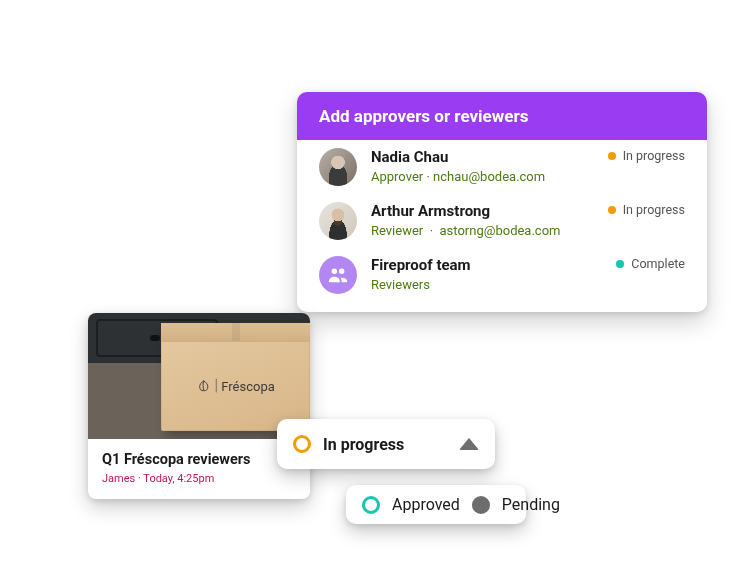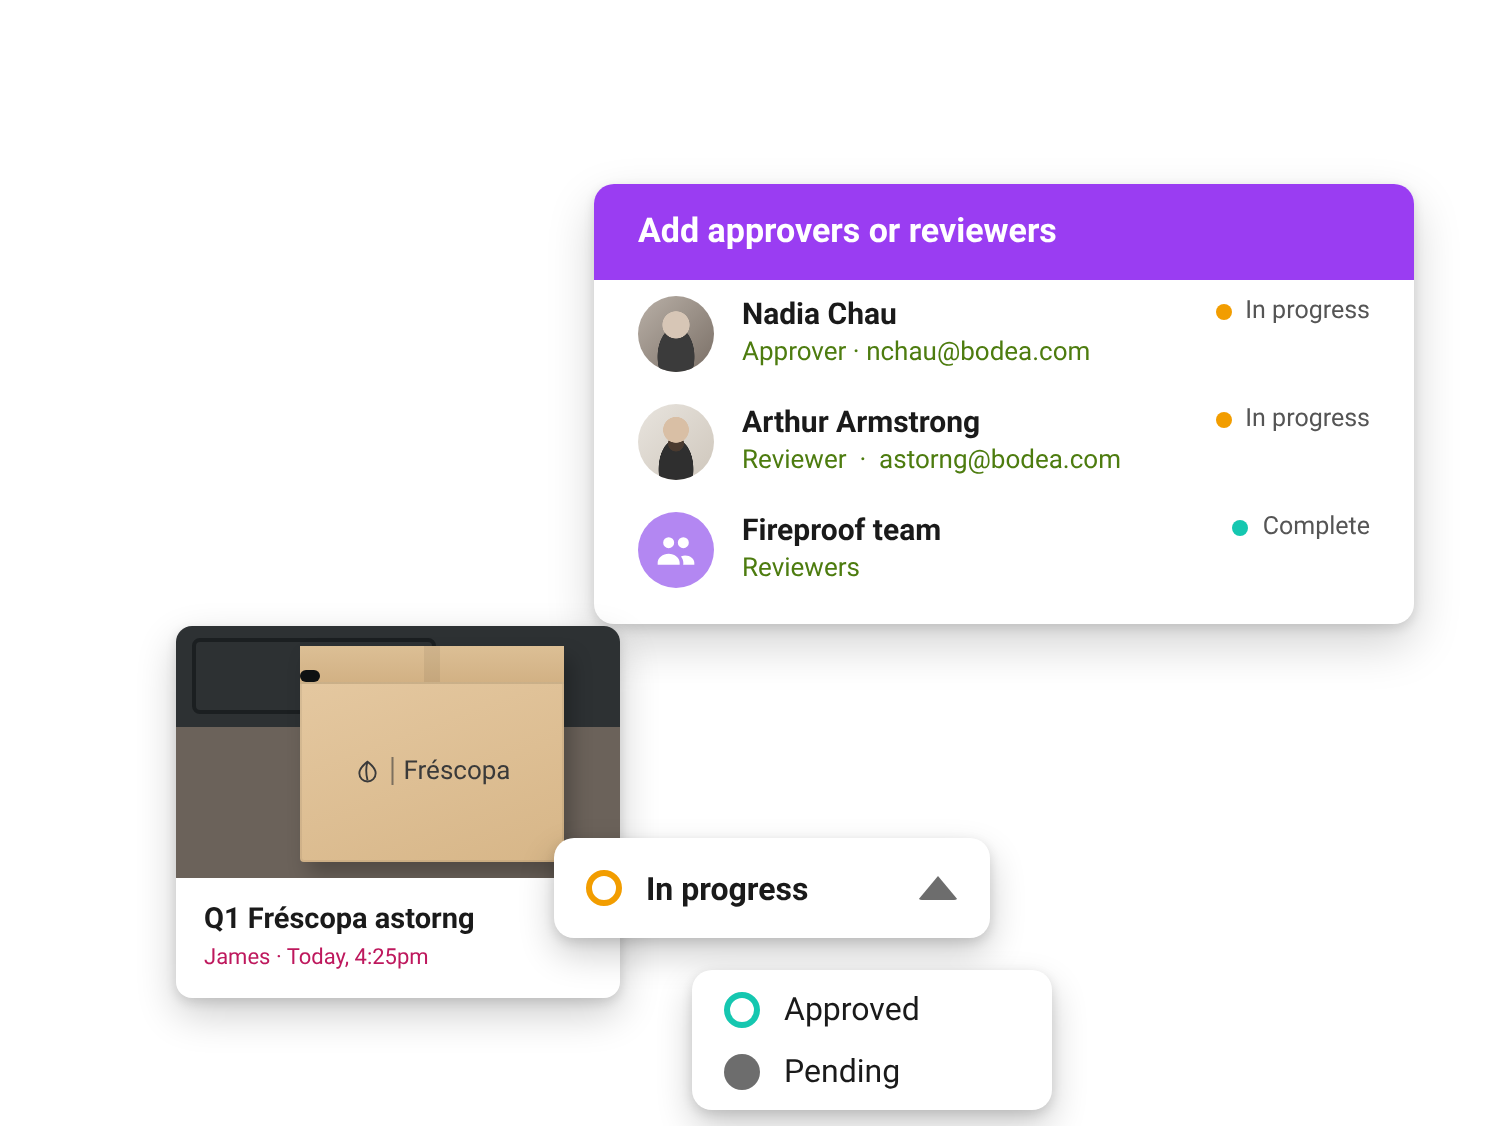--- a/index.html
+++ b/index.html
@@ -64,22 +64,22 @@
   }
   .campaign-img::before { 
     content:""; position:absolute; left:8px; top:6px; width:118px; height:34px;
     border:2px solid #1b1f21; border-radius:4px;
   }
   .campaign-img::after { 
     content:""; position:absolute; left:62px; top:22px; width:10px; height:6px;
     background:#0e1112; border-radius:3px;
   }
   .box {
-    position:absolute; right:28px; bottom:8px;
-    width: 132px; height: 108px;
+    position:absolute; right:0; bottom:8px;
+    width: 149px; height: 108px;
     background: linear-gradient(160deg,#e6caa3,#d7b688);
     border-radius:2px;
     box-shadow: inset 0 0 0 1px rgba(0,0,0,.06), 4px 6px 10px rgba(0,0,0,.25);
   }
   .box::before { 
     content:""; position:absolute; left:0; right:0; top:0; height:18px;
     background: linear-gradient(180deg,#dcbf95,#d2b184);
     border-bottom:1px solid rgba(0,0,0,.08);
   }
   .box::after { 
@@ -118,21 +118,21 @@
     border-bottom:12px solid #6d6d6d;
     border-radius:2px;
   }
 
   .status-menu {
     position:absolute; left:346px; top:441px;
     width: 180px;
     background:#fff; border-radius:10px;
     box-shadow: 0 8px 18px rgba(0,0,0,0.20), 0 2px 6px rgba(0,0,0,0.12);
     padding: 10px 16px;
-    display:flex; flex-direction:column; gap:12px;
+    display:flex; flex-direction:row; gap:12px;
   }
   .status-opt { display:flex; align-items:center; gap:12px; font-size:16px; color:#1a1a1a; }
   .solid-dot { width:18px; height:18px; border-radius:50%; background:#6d6d6d; }
 </style>
 </head>
 <body>
 
 <div class="stage">
 
   <div class="approvers">
@@ -190,21 +190,21 @@
           <svg viewBox="0 0 24 24">
               <path d="M12 4c4 3 7 6 7 10a7 7 0 0 1-14 0c0-4 3-7 7-10Z"></path>
               <path d="M12 4c-1.5 5-1.5 10 0 16"></path>
             </svg>
           <span class="sep"></span>
           <span>Fréscopa</span>
         </div>
       </div>
     </div>
     <div class="campaign-body">
-      <div class="campaign-title">Q1 Fréscopa astorng</div>
+      <div class="campaign-title">Q1 Fréscopa reviewers</div>
       <div class="campaign-meta">
         <span>James</span> · <span>Today, 4:25pm</span>
       </div>
     </div>
   </div>
 
   <div class="status-chip">
     <span class="ring"></span>
     <span>In progress</span>
     <span class="chev-up"></span>

